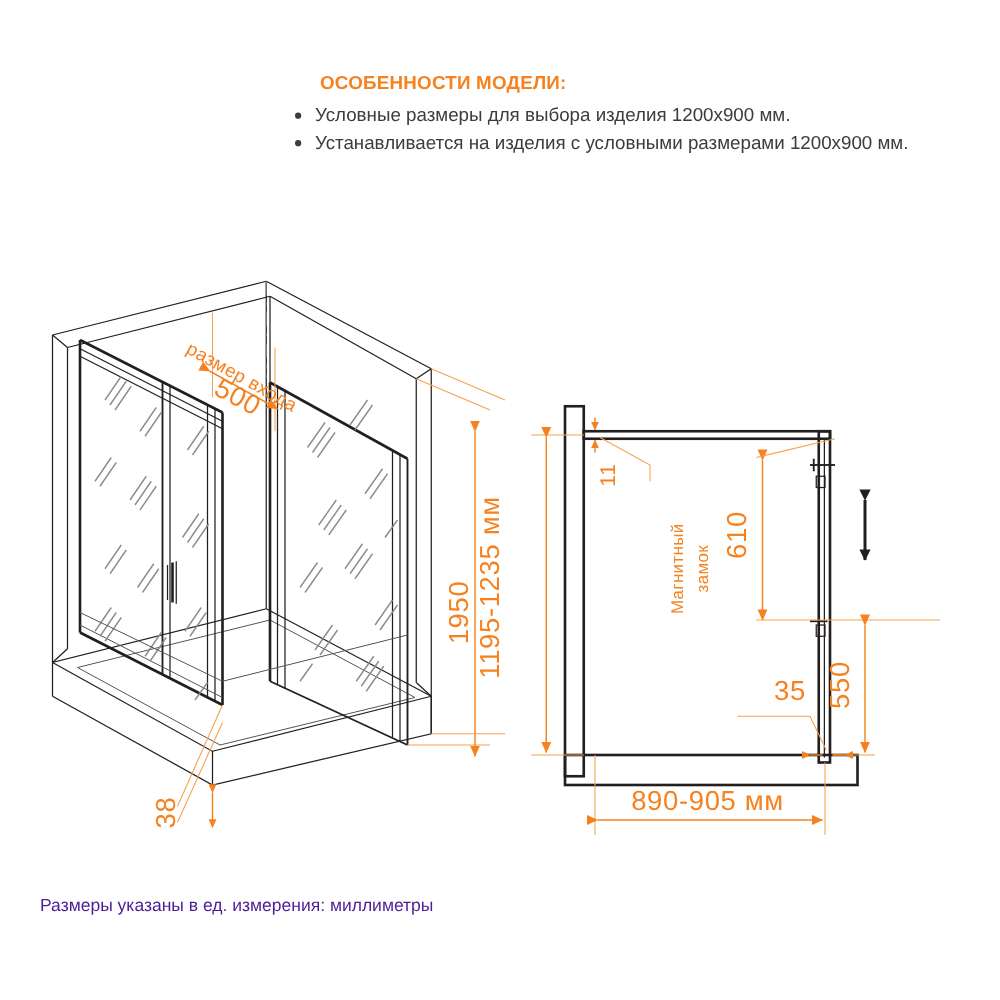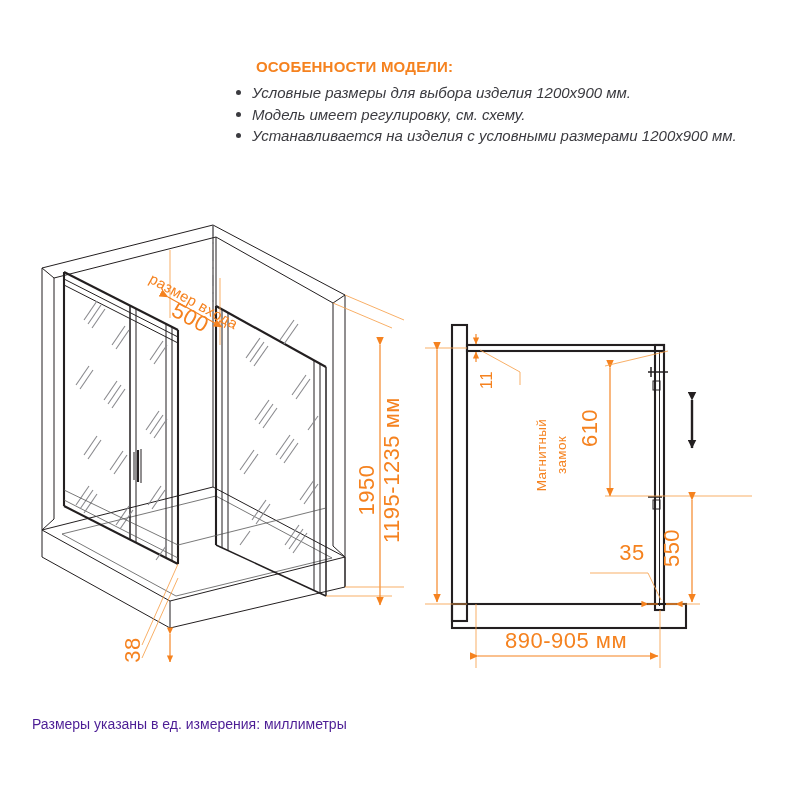--- a/index.html
+++ b/index.html
@@ -11,21 +11,21 @@
   #stage{position:absolute;left:0;top:0;width:800px;height:567px;}
 
   
   .features-title{
     position:absolute;left:256px;top:58px;
     font-size:15px;font-weight:bold;color:#F5821F;
     letter-spacing:.2px;white-space:nowrap;
   }
   .feature-list{
     position:absolute;left:230px;top:82px;width:545px;
-    margin:0;padding:0;list-style:none;font-style:italic;
+    margin:0;padding:0;list-style:none;
   }
   .feature-list li{
     position:relative;padding-left:22px;
     font-size:15px;line-height:21.5px;color:#3b3b40;
   }
   .feature-list li:before{
     content:"";position:absolute;left:6px;top:8px;
     width:5px;height:5px;border-radius:50%;background:#3b3b40;
   }
 
@@ -60,21 +60,20 @@
 </style>
 </head>
 <body>
 
 <div id="stage">
 
   <div class="features-title">ОСОБЕННОСТИ МОДЕЛИ:</div>
 
   <ul class="feature-list">
     <li>Условные размеры для выбора изделия 1200x900 мм.</li>
-    <li>Модель имеет регулировку, см. схему.</li>
     <li>Устанавливается на изделия с условными размерами 1200x900 мм.</li>
   </ul>
 
   <svg class="draw" viewBox="0 0 800 800" xmlns="http://www.w3.org/2000/svg">
 
     <defs>
       <marker id="ah" markerWidth="9" markerHeight="8" refX="8.5" refY="4" orient="auto" markerUnits="userSpaceOnUse">
         <path d="M0,0 L9,4 L0,8 z" class="dimfill"></path>
       </marker>
       <marker id="ahs" markerWidth="7" markerHeight="6.4" refX="6.6" refY="3.2" orient="auto" markerUnits="userSpaceOnUse">

